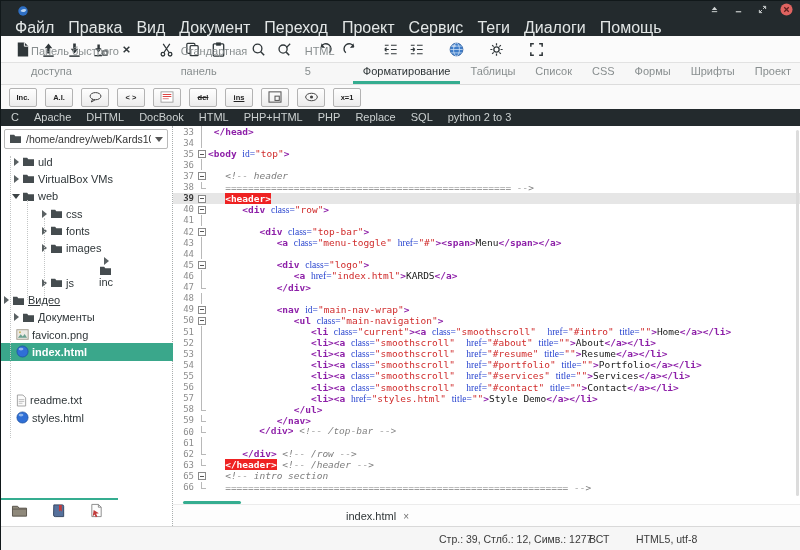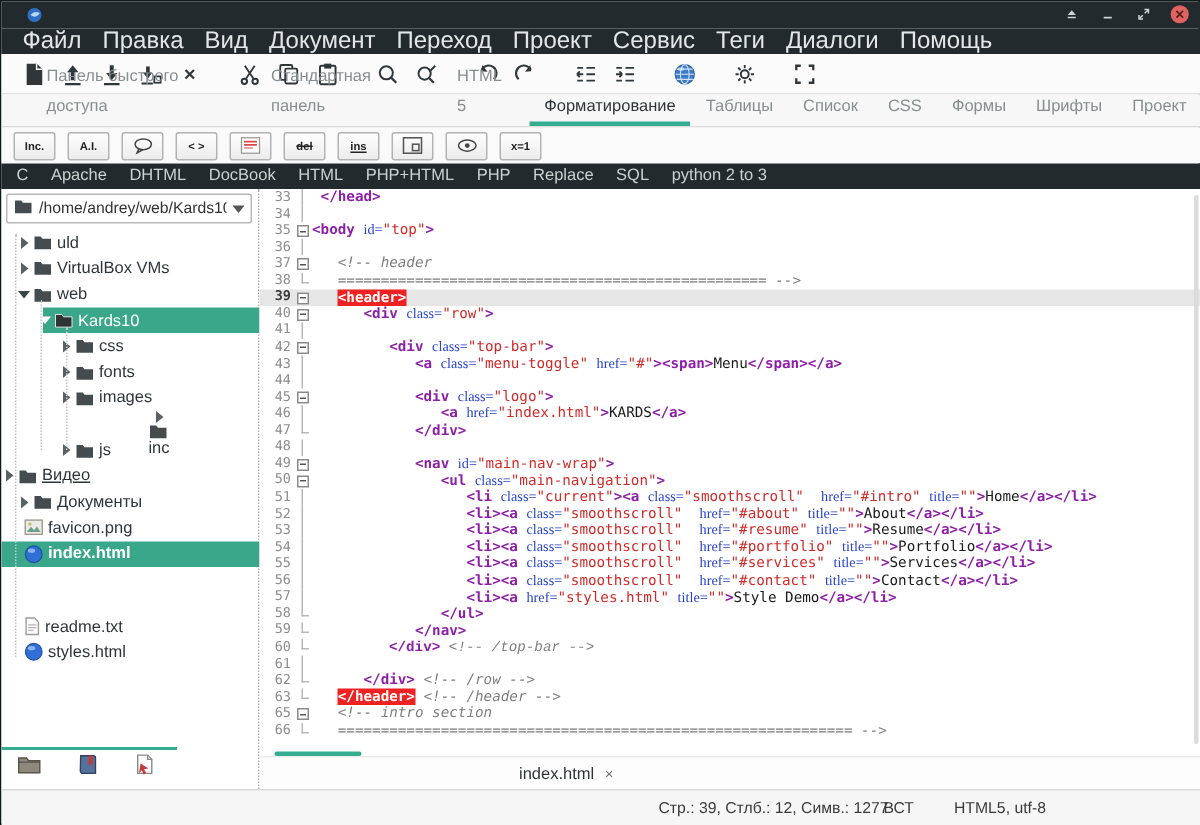--- a/index.html
+++ b/index.html
@@ -332,31 +332,20 @@
         <div class="tree-row" style="padding-left: 10px;">
           <span class="exp">
             <span class="tri-d"></span>
           </span>
           <span class="ticon">
             <svg viewBox="0 0 14 12" width="13" height="11">
               <path d="M1 1.8h4.5l1.3 1.7H13V11H1z" fill="#454c4f"></path>
             </svg>
           </span>
           <span>web</span>
-        </div>
-        <div class="tree-row" style="padding-left: 24px; background: linear-gradient(90deg, transparent 28px, rgb(58, 167, 139) 28px); color: rgb(255, 255, 255);">
-          <span class="exp">
-            <span class="tri-d" style="border-top-color: rgb(255, 255, 255);"></span>
-          </span>
-          <span class="ticon">
-            <svg viewBox="0 0 14 12" width="13" height="11">
-              <path d="M1 1.8h4.5l1.3 1.7H13V11H1z" fill="#2e3436" stroke="#ffffff" stroke-width="0.6"></path>
-            </svg>
-          </span>
-          <span>Kards10</span>
         </div>
         <div class="tree-row" style="padding-left: 38px;">
           <span class="exp">
             <span class="tri-r"></span>
           </span>
           <span class="ticon">
             <svg viewBox="0 0 14 12" width="13" height="11">
               <path d="M1 1.8h4.5l1.3 1.7H13V11H1z" fill="#454c4f"></path>
             </svg>
           </span>

